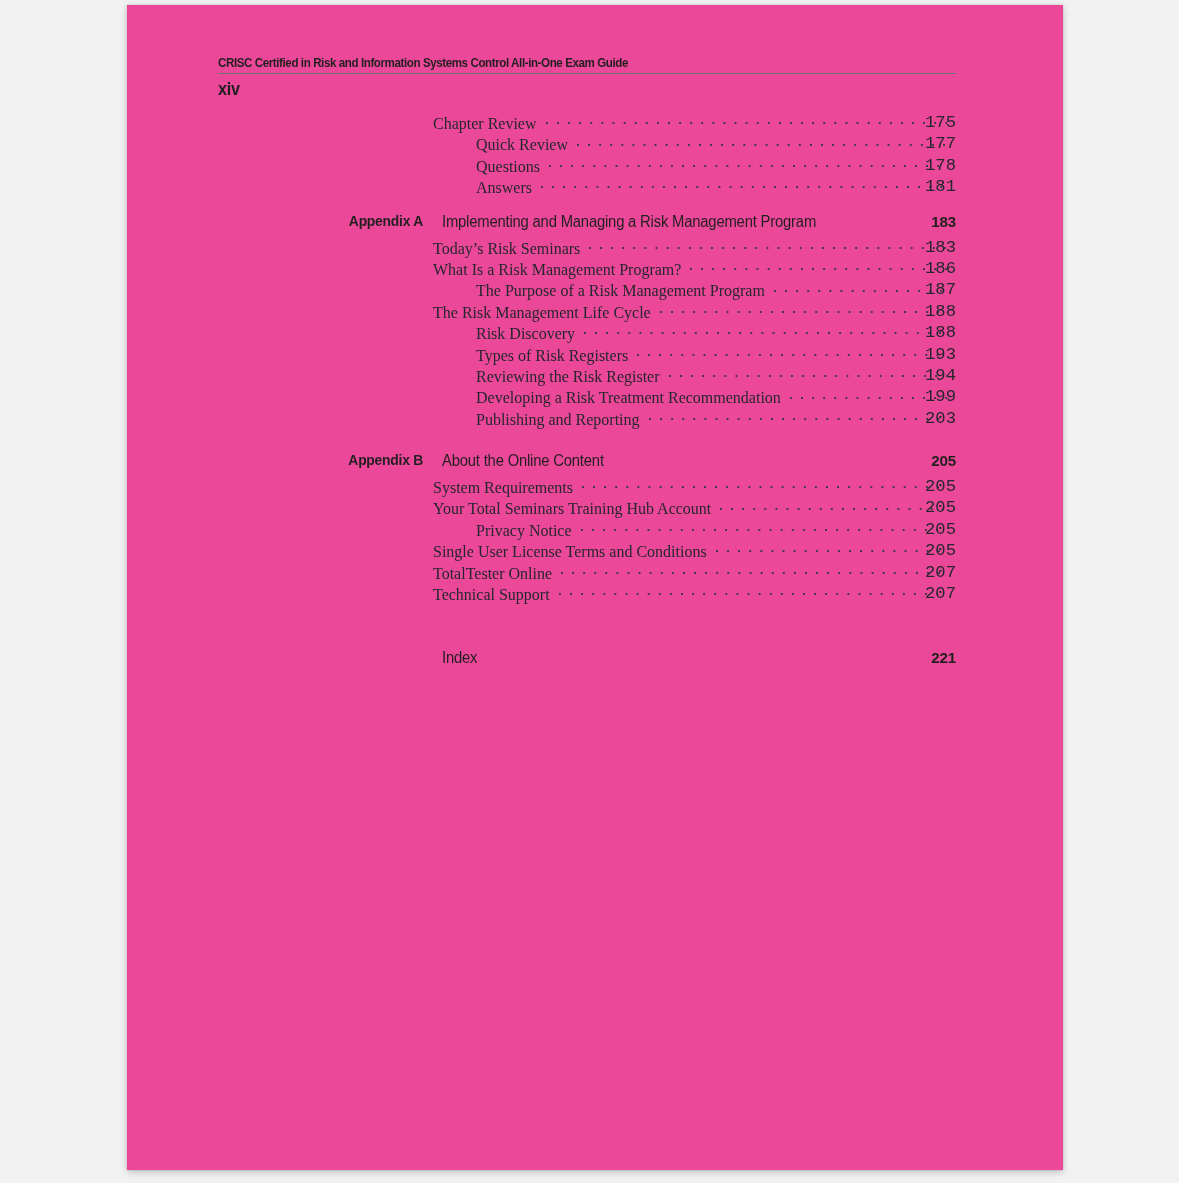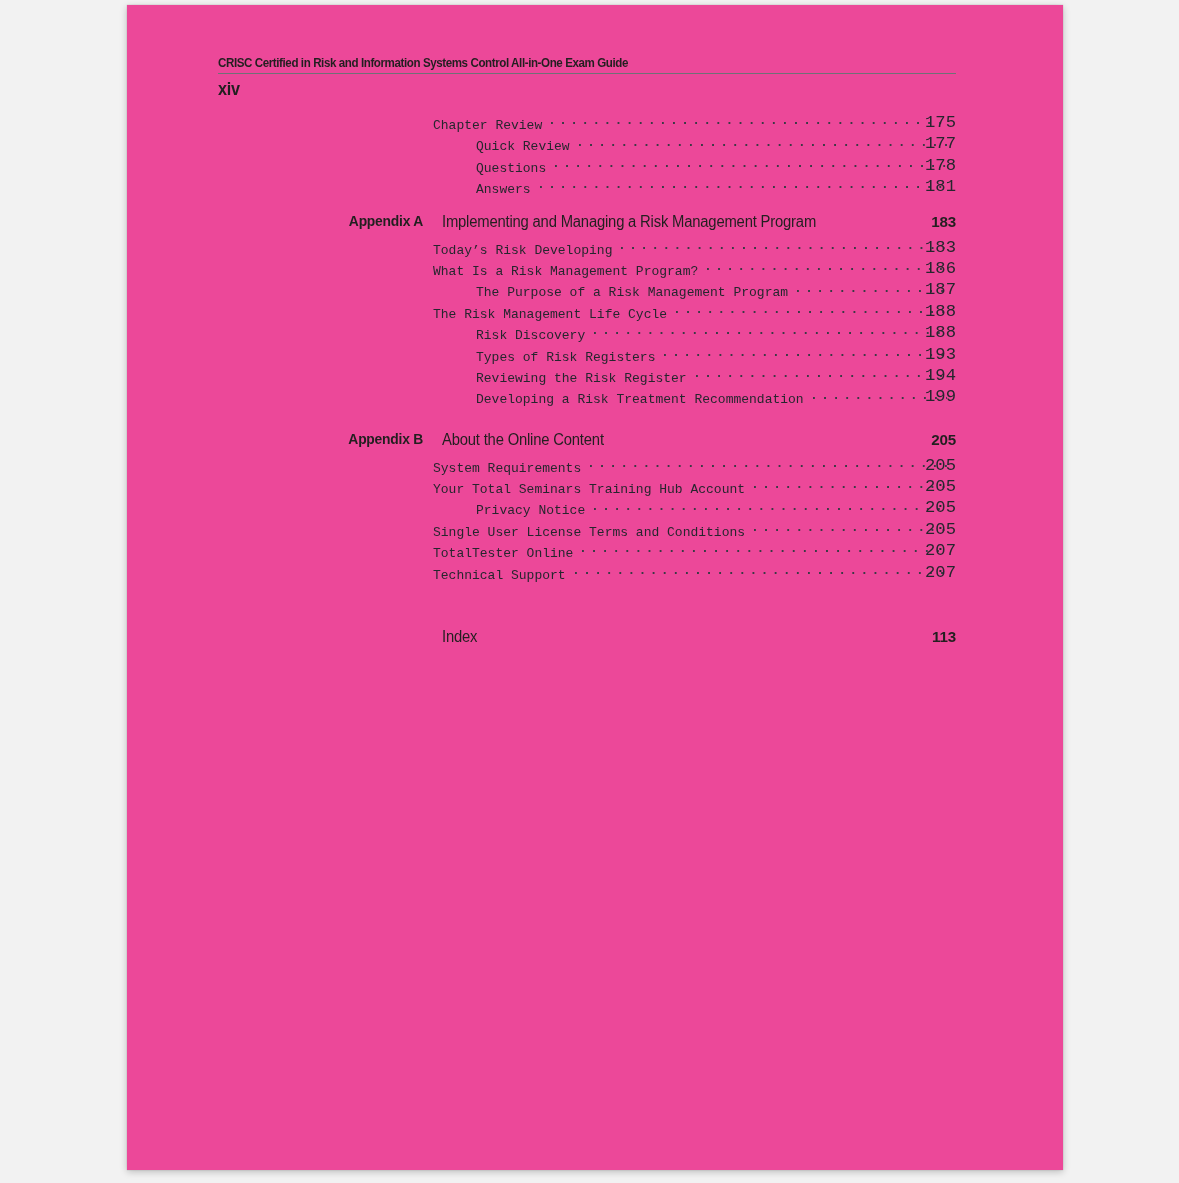--- a/index.html
+++ b/index.html
@@ -119,21 +119,21 @@
   }
   .row .pageno {
     position: absolute;
     right: 107px;
     width: 40px;
     text-align: right;
     white-space: nowrap;
   }
 
   
-  .lvl1 .title, .lvl2 .title { font-family: Liberation Mono, monospace; font-size: 13px; }
+  .lvl1 .title, .lvl2 .title { font-family: Liberation Serif, serif; font-size: 16px; }
   .lvl1 .pageno, .lvl2 .pageno { font-family: Liberation Mono, monospace; font-size: 17.2px; }
   .lvl1 { padding-left: 306px; }   
   .lvl2 { padding-left: 349px; }   
   .lvl1, .lvl2 { height: 21.4px; }
 
   
   .major { padding-left: 306px; height: 25px; flex-direction: column; }
   .major .title {
     font-family: "Liberation Sans", sans-serif;
     font-size: 15.6px;
@@ -191,21 +191,21 @@
         <span class="pageno">181</span>
       </div>
       <div class="gap-md"></div>
       <div class="row major">
         <div class="label">Appendix A</div>
         <span class="title">Implementing and Managing a Risk Management Program</span>
         <span class="leader"></span>
         <span class="pageno">183</span>
       </div>
       <div class="row lvl1">
-        <span class="title">Today’s Risk Developing</span>
+        <span class="title">Today’s Risk Seminars</span>
         <span class="leader"></span>
         <span class="pageno">183</span>
       </div>
       <div class="row lvl1">
         <span class="title">What Is a Risk Management Program?</span>
         <span class="leader"></span>
         <span class="pageno">186</span>
       </div>
       <div class="row lvl2">
         <span class="title">The Purpose of a Risk Management Program</span>
@@ -229,20 +229,25 @@
       </div>
       <div class="row lvl2">
         <span class="title">Reviewing the Risk Register</span>
         <span class="leader"></span>
         <span class="pageno">194</span>
       </div>
       <div class="row lvl2">
         <span class="title">Developing a Risk Treatment Recommendation</span>
         <span class="leader"></span>
         <span class="pageno">199</span>
+      </div>
+      <div class="row lvl2">
+        <span class="title">Publishing and Reporting</span>
+        <span class="leader"></span>
+        <span class="pageno">203</span>
       </div>
       <div class="gap-lg"></div>
       <div class="row major">
         <div class="label">Appendix B</div>
         <span class="title">About the Online Content</span>
         <span class="leader"></span>
         <span class="pageno">205</span>
       </div>
       <div class="row lvl1">
         <span class="title">System Requirements</span>
@@ -272,17 +277,17 @@
       <div class="row lvl1">
         <span class="title">Technical Support</span>
         <span class="leader"></span>
         <span class="pageno">207</span>
       </div>
       <div class="gap-lg"></div>
       <div class="gap-lg"></div>
       <div class="row major">
         <span class="title">Index</span>
         <span class="leader"></span>
-        <span class="pageno">113</span>
+        <span class="pageno">221</span>
       </div>
     </div>
 
 </div>
 
 </body></html>

